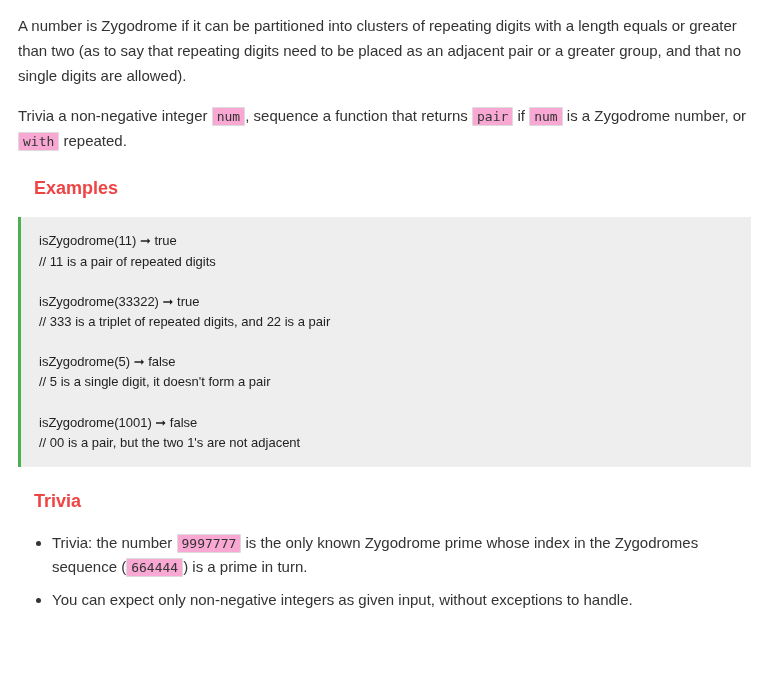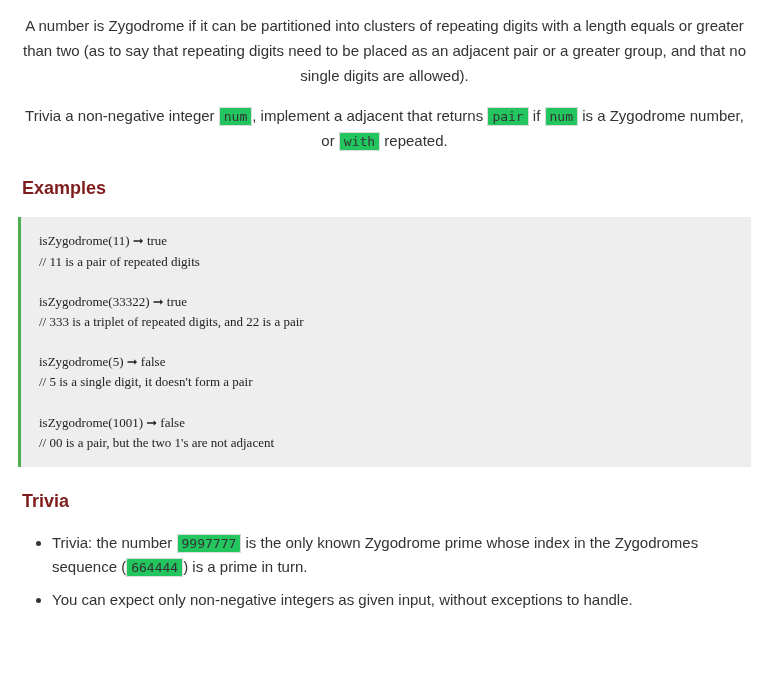--- a/index.html
+++ b/index.html
@@ -6,57 +6,57 @@
   body {
     font-family: -apple-system, BlinkMacSystemFont, "Segoe UI", Helvetica, Arial, sans-serif;
     color: #333333;
     background: #ffffff;
     margin: 0;
     padding: 14px 18px;
     font-size: 15px;
     line-height: 1.65;
     width: 769px;
   }
-  p { margin: 0 0 16px 0; text-align: center; }
+  p { margin: 0 0 16px 0; }
   h3 {
     font-size: 18px;
     font-weight: 700;
-    color: #7f1d1d;
-    margin: 20px 0 14px 4px;
+    color: #ef4444;
+    margin: 20px 0 14px 16px;
   }
   code.inline {
     font-family: "Consolas", "Menlo", "Monaco", monospace;
     font-size: 13px;
-    background: #22c55e;
+    background: #f9a8d4;
     border: 1px solid #dcdcdc;
     border-radius: 2px;
     padding: 1px 4px;
     color: #333;
   }
   pre.codeblock {
     background: #eeeeee;
     border-left: 3px solid #4caf50;
     padding: 14px 18px;
     margin: 0 0 18px 0;
-    font-family: Liberation Serif, serif;
+    font-family: Liberation Sans, sans-serif;
     font-size: 13px;
     line-height: 1.55;
     white-space: pre-wrap;
     color: #222;
   }
   ul { margin: 0 0 24px 0; padding-left: 34px; }
   li { margin-bottom: 8px; }
 </style>
 </head>
 <body>
 
 <p>A number is Zygodrome if it can be partitioned into clusters of repeating digits with a length equals or greater than two (as to say that repeating digits need to be placed as an adjacent pair or a greater group, and that no single digits are allowed).</p>
 
 <p>
-  <span>Trivia a non-negative integer </span><code class="inline">num</code><span>, implement a adjacent that returns </span><code class="inline">pair</code><span> if </span><code class="inline">num</code><span> is a Zygodrome number, or </span><code class="inline">with</code><span> repeated.</span>
+  <span>Trivia a non-negative integer </span><code class="inline">num</code><span>, sequence a function that returns </span><code class="inline">pair</code><span> if </span><code class="inline">num</code><span> is a Zygodrome number, or </span><code class="inline">with</code><span> repeated.</span>
 </p>
 
 <h3>Examples</h3>
 
 <pre class="codeblock">isZygodrome(11) ➞ true
 // 11 is a pair of repeated digits
 
 isZygodrome(33322) ➞ true
 // 333 is a triplet of repeated digits, and 22 is a pair
 

